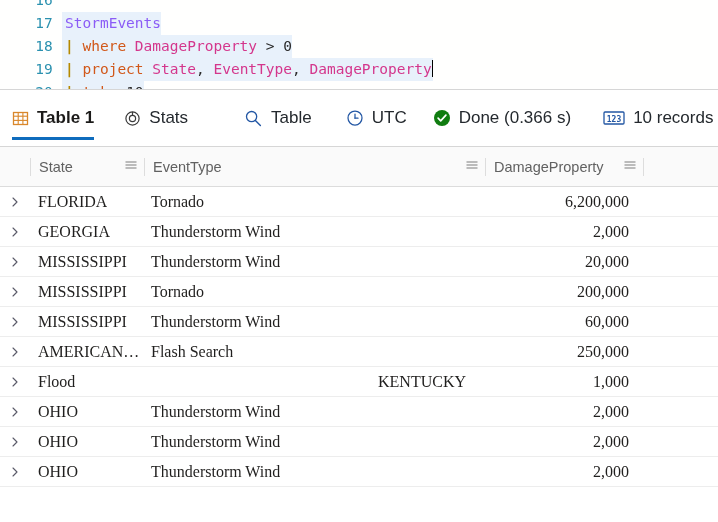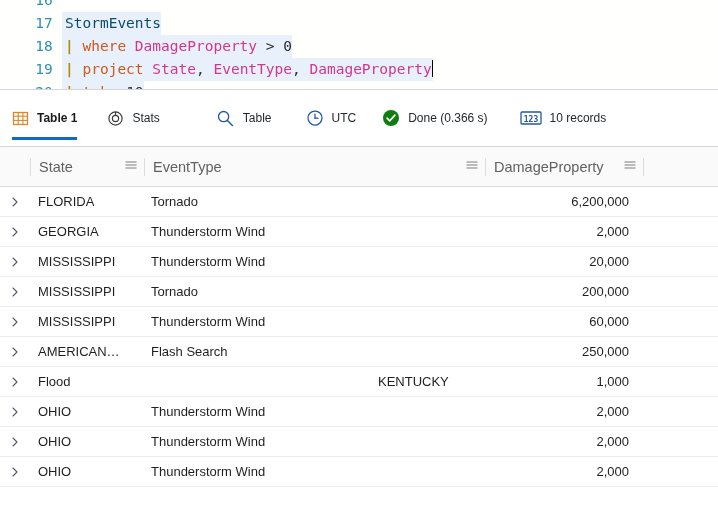--- a/index.html
+++ b/index.html
@@ -49,21 +49,21 @@
     font-size: 14.5px;
     letter-spacing: .2px;
   }
   .code-text {
     position: relative;
     padding-left: 3px;
   }
   .sel {
     background: #e8f1fb;
   }
-  .tok-table   { color: #0c4a6e; }
+  .tok-table   { color: #8b5cf6; }
   .tok-kw      { color: #d1581a; }
   .tok-col     { color: #d4368c; }
   .tok-op      { color: #2b2b2b; }
   .tok-num     { color: #2b2b2b; }
   .tok-punc    { color: #2b2b2b; }
   .tok-pipe    { color: #b58900; font-weight: bold; }
   .caret {
     display: inline-block;
     width: 1.5px;
     height: 17px;
@@ -83,21 +83,21 @@
     box-sizing: border-box;
   }
   .tb-item {
     display: flex;
     align-items: center;
     height: 100%;
     position: relative;
     cursor: default;
   }
   .tb-label {
-    font-size: 12px;
+    font-size: 17px;
     color: #24292e;
     white-space: nowrap;
   }
   .tb-item.active .tb-label { font-weight: bold; color: #1b1a19; }
   .tb-icon {
     display: inline-flex;
     align-items: center;
     justify-content: center;
     margin-right: 8px;
   }
@@ -163,23 +163,24 @@
     align-items: center;
     border-bottom: 1px solid #ededed;
     background: #ffffff;
     box-sizing: border-box;
   }
   .cell {
     display: flex;
     align-items: center;
     height: 100%;
     box-sizing: border-box;
-    font-size: 13px;
+    font-size: 16px;
     color: #201f1e;
     overflow: hidden;
+    font-family: Liberation Serif, serif;
   }
   .cell-text {
     white-space: nowrap;
     overflow: hidden;
     text-overflow: ellipsis;
   }
   .cell.num {
     justify-content: flex-end;
     padding-right: 11px;
   }

